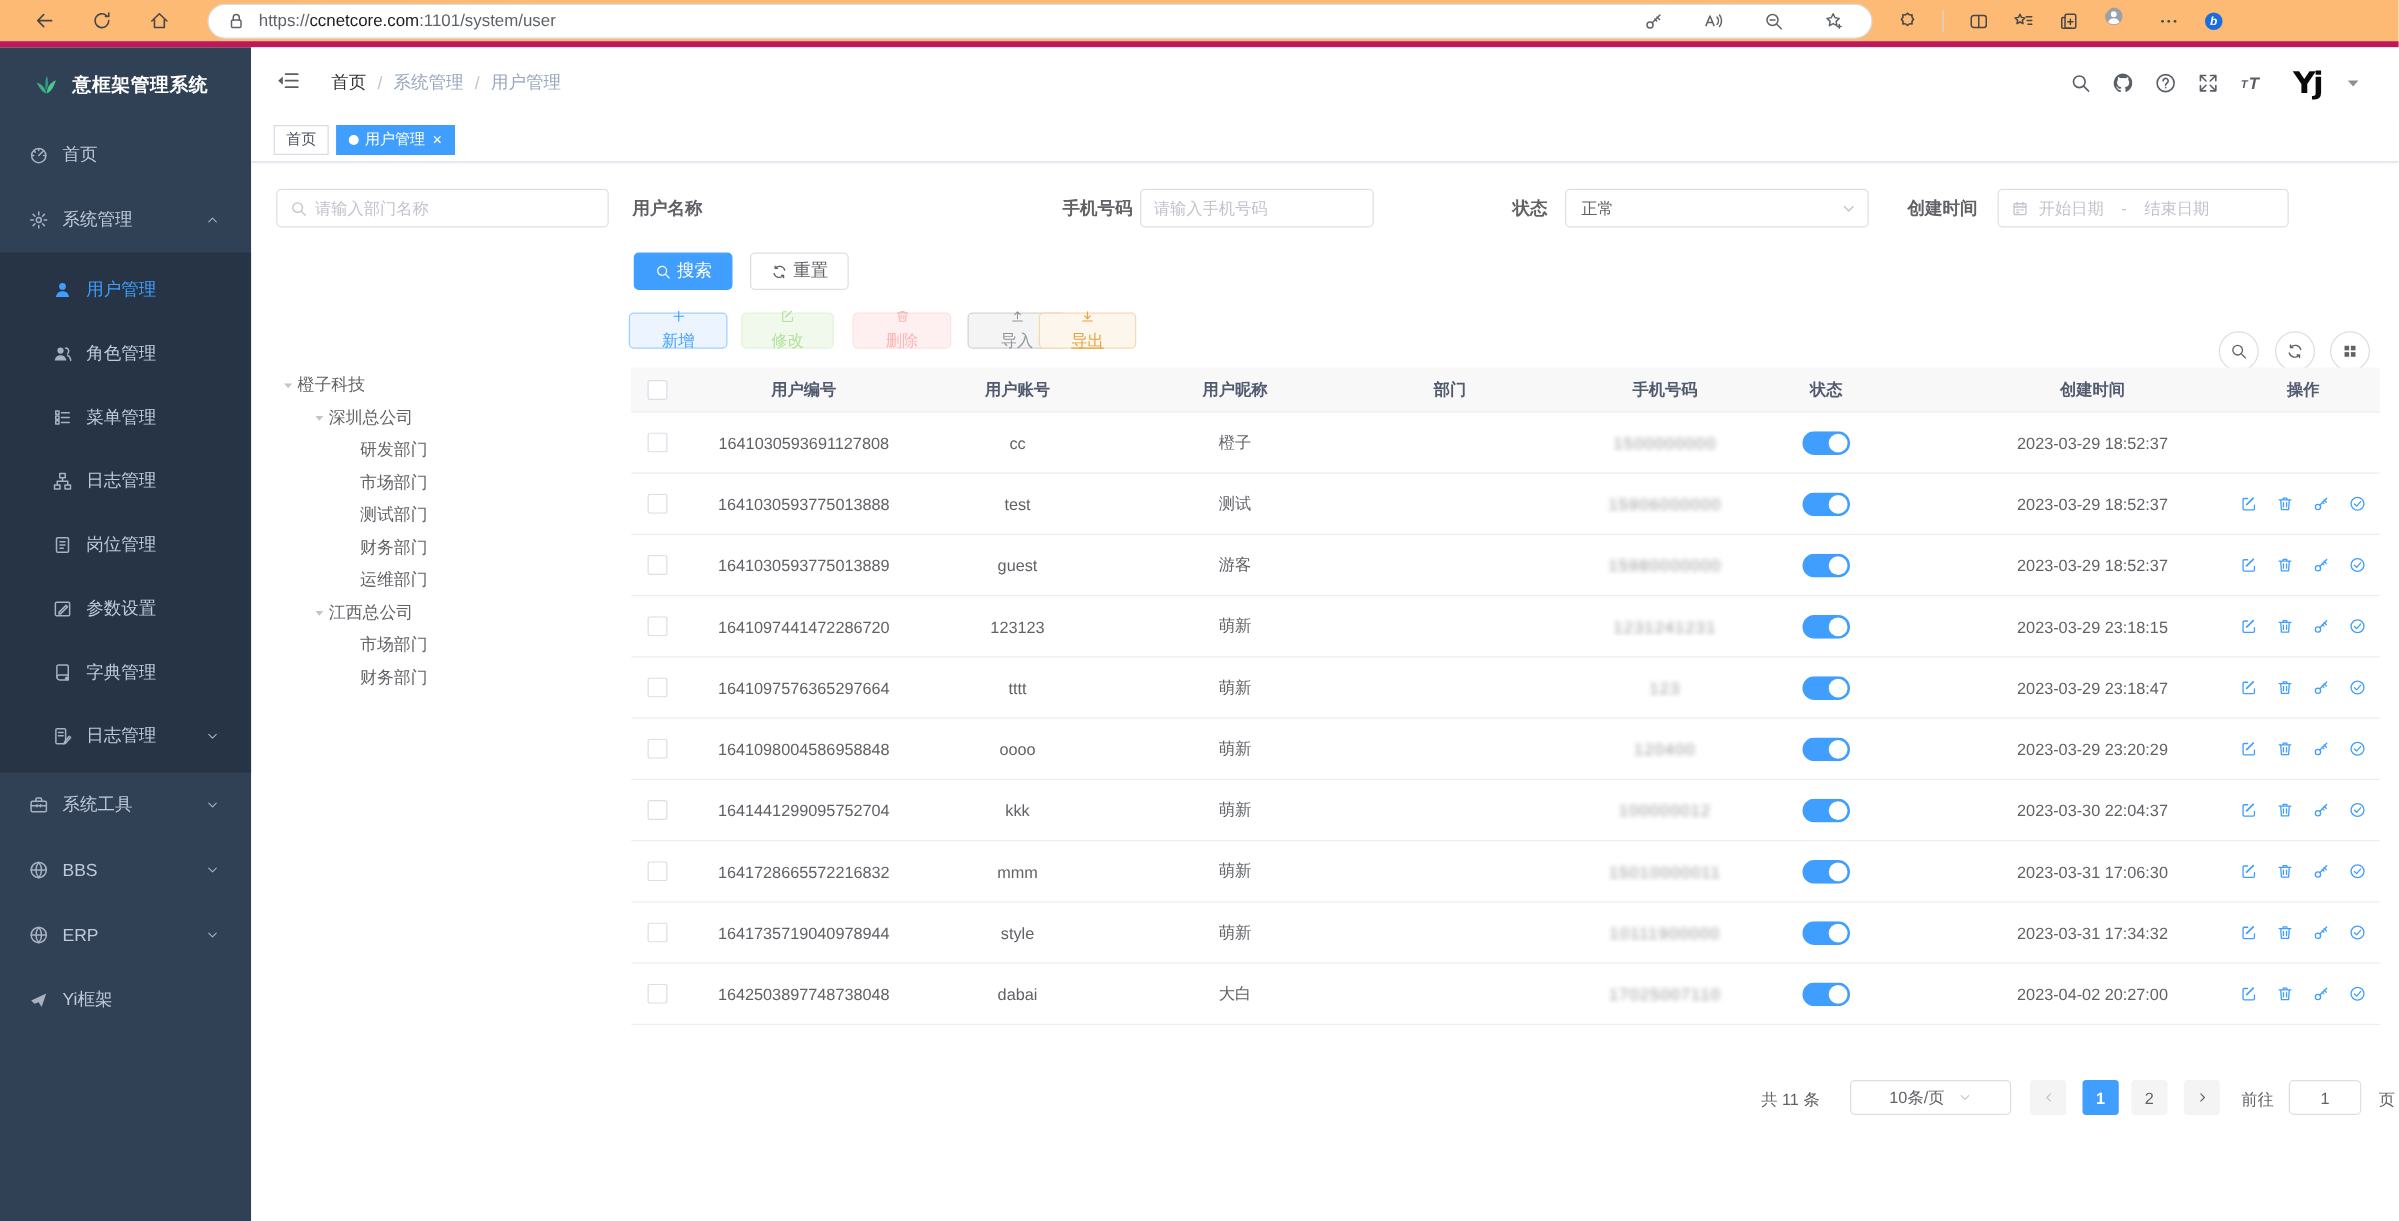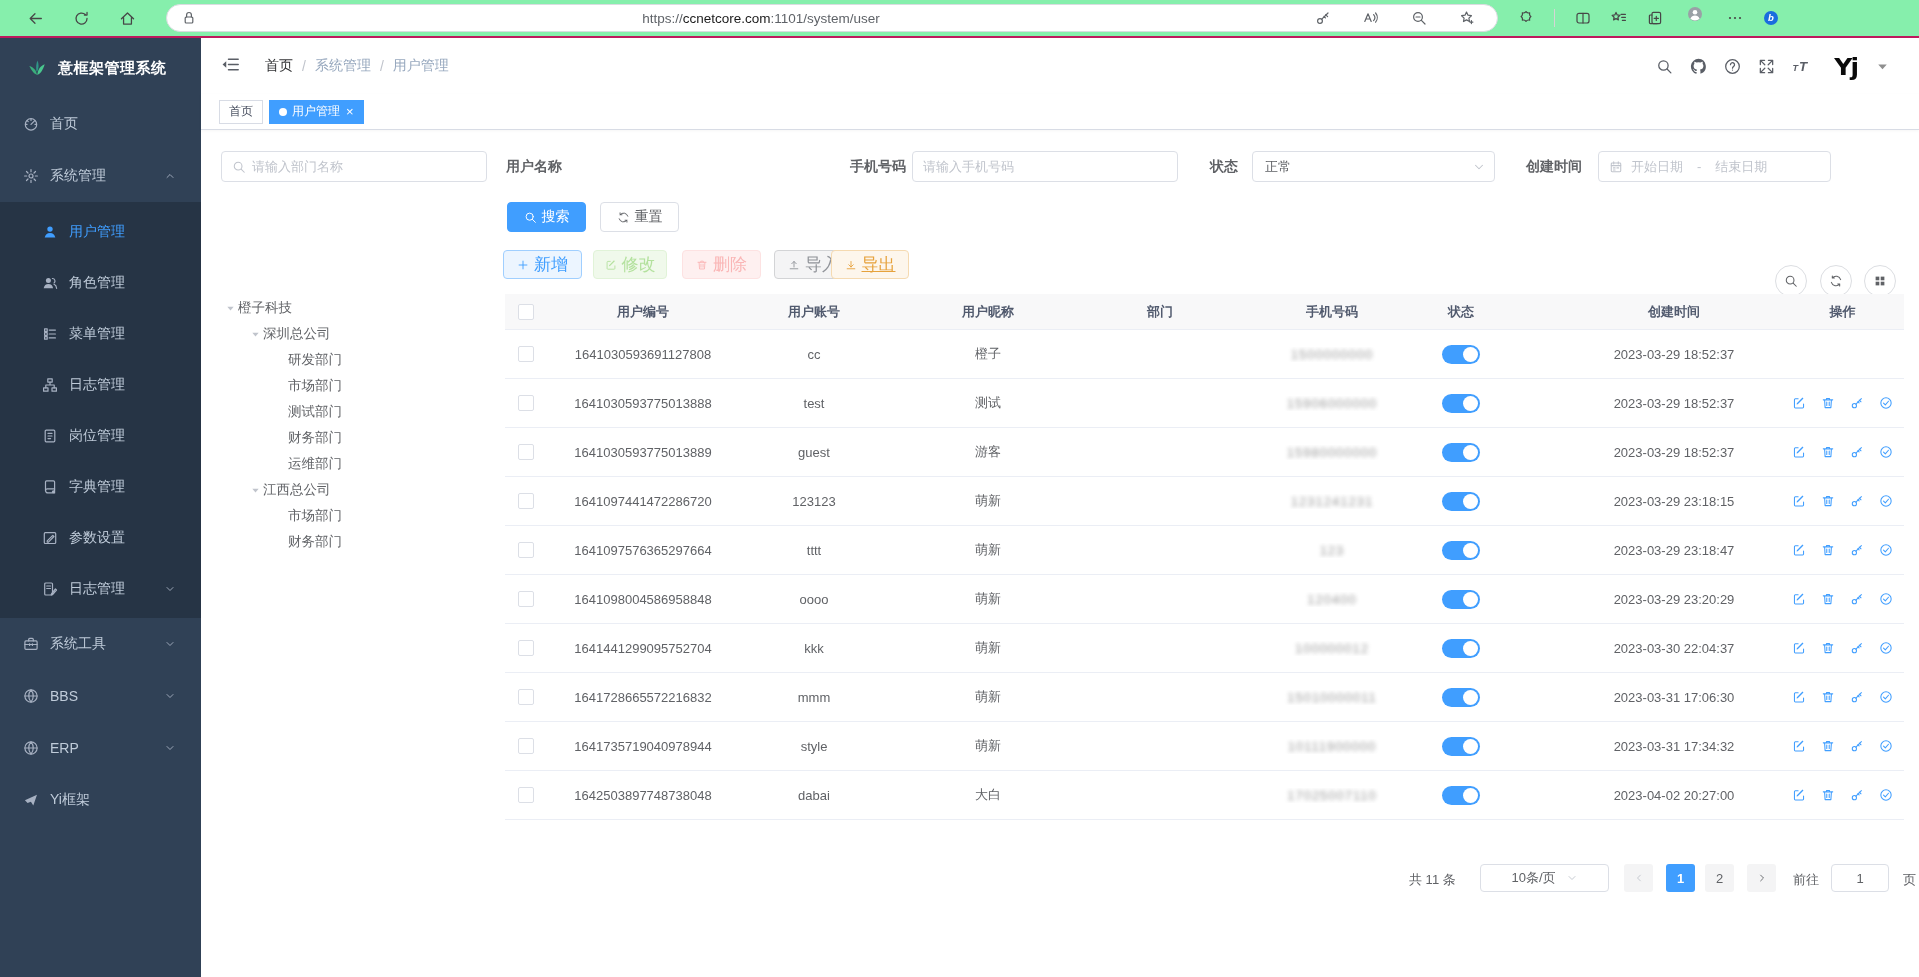--- a/index.html
+++ b/index.html
@@ -2,22 +2,22 @@
 <html><head>
 <meta charset="utf-8">
 <style>
   html,body{margin:0;padding:0;width:1919px;height:977px;overflow:hidden;
     font-family:"Liberation Sans","DejaVu Sans",sans-serif;background:#fff;}
   .page{position:relative;width:1919px;height:977px;}
   .ic{display:inline-flex;align-items:center;justify-content:center;flex:0 0 auto;}
   .ic svg{width:16px;height:16px;display:block;}
 
   
-  .browser{position:absolute;left:0;top:0;width:1919px;height:38px;background:#86efac;
-    border-bottom:2px solid #be185d;display:flex;align-items:center;box-sizing:border-box;padding:0 12px;text-align:center;}
+  .browser{position:absolute;left:0;top:0;width:1919px;height:38px;background:#fdba74;
+    border-bottom:5px solid #be185d;display:flex;align-items:center;box-sizing:border-box;padding:0 12px;}
   .browser .navbtn{width:28px;height:28px;display:flex;align-items:center;justify-content:center;color:#474747;margin:0 9px;}
   .browser .navbtn svg{width:17px;height:17px;}
   .urlpill{flex:1;height:28px;margin:0 14px 0 16px;background:#fff;border:1px solid #dadce0;
     border-radius:14px;display:flex;align-items:center;padding:0 12px 0 14px;box-sizing:border-box;max-width:1332px;}
   .urlpill .ic{color:#5f6368;margin-right:10px;}
   .urltext{flex:1;font-size:13.5px;color:#5f6368;white-space:nowrap;overflow:hidden;}
   .urltext b{color:#1b1b1b;font-weight:400;}
   .pill-actions{display:flex;align-items:center;gap:22px;color:#5f6368;}
   .chrome-actions{display:flex;align-items:center;gap:20px;color:#474747;margin-left:6px;}
   .vdiv{width:1px;height:18px;background:#d5d5d5;}
@@ -86,22 +86,22 @@
   .btn-default{background:#fff;border:1px solid #dcdfe6;color:#606266;}
 
   
   .tree{position:absolute;left:14px;top:165px;width:280px;font-size:13.5px;color:#606266;}
   .tree-node{height:26px;display:flex;align-items:center;cursor:pointer;}
   .tree-node .tri{width:16px;display:inline-flex;justify-content:center;color:#c0c4cc;}
   .tree-node .tri svg{width:11px;height:11px;}
   .lv0{padding-left:7px;} .lv1{padding-left:32px;} .lv2{padding-left:73px;}
 
   
-  .tbtn{position:absolute;top:120px;height:29px;border-radius:4px;font-size:17px;display:inline-flex;
-    align-items:center;justify-content:center;gap:5px;cursor:pointer;box-sizing:border-box;}
+  .tbtn{position:absolute;top:120px;height:29px;border-radius:4px;font-size:13px;display:inline-flex;
+    align-items:center;justify-content:center;gap:5px;cursor:pointer;box-sizing:border-box;flex-direction:column;}
   .tbtn .ic svg{width:12px;height:12px;}
   .tb-primary{background:#ecf5ff;border:1px solid #a0cfff;color:#409eff;}
   .tb-success{background:#f0f9eb;border:1px solid #e1f3d8;color:#b3e19d;}
   .tb-danger{background:#fef0f0;border:1px solid #fde2e2;color:#fab6b6;}
   .tb-info{background:#f4f4f5;border:1px solid #d3d4d6;color:#909399;}
   .tb-warning{background:#fdf6ec;border:1px solid #f5dab1;color:#e6a23c;}
   .circle-btn{position:absolute;top:135px;width:30px;height:30px;border-radius:50%;border:1px solid #dcdee2;
     background:#fff;color:#606266;display:flex;align-items:center;justify-content:center;cursor:pointer;}
   .circle-btn .ic svg{width:14px;height:14px;}
 
@@ -328,35 +328,35 @@
               <svg viewBox="0 0 16 16" fill="none" stroke="currentColor" stroke-width="1.2" stroke-linecap="round" stroke-linejoin="round">
                 <rect x="3.2" y="2.2" width="9.6" height="11.6" rx="1"></rect>
                 <path d="M6 5.4h4M6 8h4M6 10.6h2.6"></path>
               </svg>
             </i>
             <span>岗位管理</span>
           </div>
           <div class="menu-item">
             <i class="ic">
               <svg viewBox="0 0 16 16" fill="none" stroke="currentColor" stroke-width="1.2" stroke-linecap="round" stroke-linejoin="round">
+                <rect x="2.3" y="2.7" width="11.4" height="10.8" rx="1"></rect>
+                <path d="M5.2 10.9l5.6-5.6 1.2 1.2-5.6 5.6H5.2z"></path>
+              </svg>
+            </i>
+            <span>参数设置</span>
+          </div>
+          <div class="menu-item">
+            <i class="ic">
+              <svg viewBox="0 0 16 16" fill="none" stroke="currentColor" stroke-width="1.2" stroke-linecap="round" stroke-linejoin="round">
                 <path d="M4.6 1.9h6.8a1.2 1.2 0 011.2 1.2v10.8H5.8a2.3 2.3 0 01-2.3-2.3V3.1a1.2 1.2 0 011.1-1.2z"></path>
                 <path d="M3.5 11.6c0-1 .8-1.7 1.8-1.7h7.3"></path>
                 <circle cx="11.4" cy="12.7" r="1.5" fill="currentColor" stroke="none"></circle>
               </svg>
             </i>
             <span>字典管理</span>
-          </div>
-          <div class="menu-item">
-            <i class="ic">
-              <svg viewBox="0 0 16 16" fill="none" stroke="currentColor" stroke-width="1.2" stroke-linecap="round" stroke-linejoin="round">
-                <rect x="2.3" y="2.7" width="11.4" height="10.8" rx="1"></rect>
-                <path d="M5.2 10.9l5.6-5.6 1.2 1.2-5.6 5.6H5.2z"></path>
-              </svg>
-            </i>
-            <span>参数设置</span>
           </div>
           <div class="menu-item">
             <i class="ic">
               <svg viewBox="0 0 16 16" fill="none" stroke="currentColor" stroke-width="1.2" stroke-linecap="round" stroke-linejoin="round">
                 <rect x="2.7" y="2" width="7.8" height="12" rx="1"></rect>
                 <path d="M4.7 5h3.8M4.7 7.5h3.8"></path>
                 <path d="M9.6 12.6l3.8-4.6 1.1 1-3.9 4.5-1.4.4z"></path>
               </svg>
             </i>
             <span>日志管理</span>
@@ -491,21 +491,21 @@
         <i class="ic">
             <svg viewBox="0 0 16 16" fill="none" stroke="currentColor" stroke-width="1.2" stroke-linecap="round" stroke-linejoin="round">
               <circle cx="7" cy="7" r="4.4"></circle>
               <path d="M10.4 10.4L14 14"></path>
             </svg>
           </i>
         <input placeholder="请输入部门名称" style="">
       </div>
       <span class="f-label" style="left:305px;">用户名称</span>
       <span class="f-label" style="left:649px;">手机号码</span>
-      <div class="inp" style="left:711px;width:266px;">
+      <div class="inp" style="left:711px;width:187px;">
         <input placeholder="请输入手机号码" style="">
       </div>
       <span class="f-label" style="left:1009px;">状态</span>
       <div class="inp" style="left:1051px;width:243px;">
         <span class="sel-text">正常</span>
         <i class="ic sel-caret">
             <svg viewBox="0 0 16 16" fill="none" stroke="currentColor" stroke-width="1.2" stroke-linecap="round" stroke-linejoin="round">
               <path d="M4 6l4 4 4-4"></path>
             </svg>
           </i>

